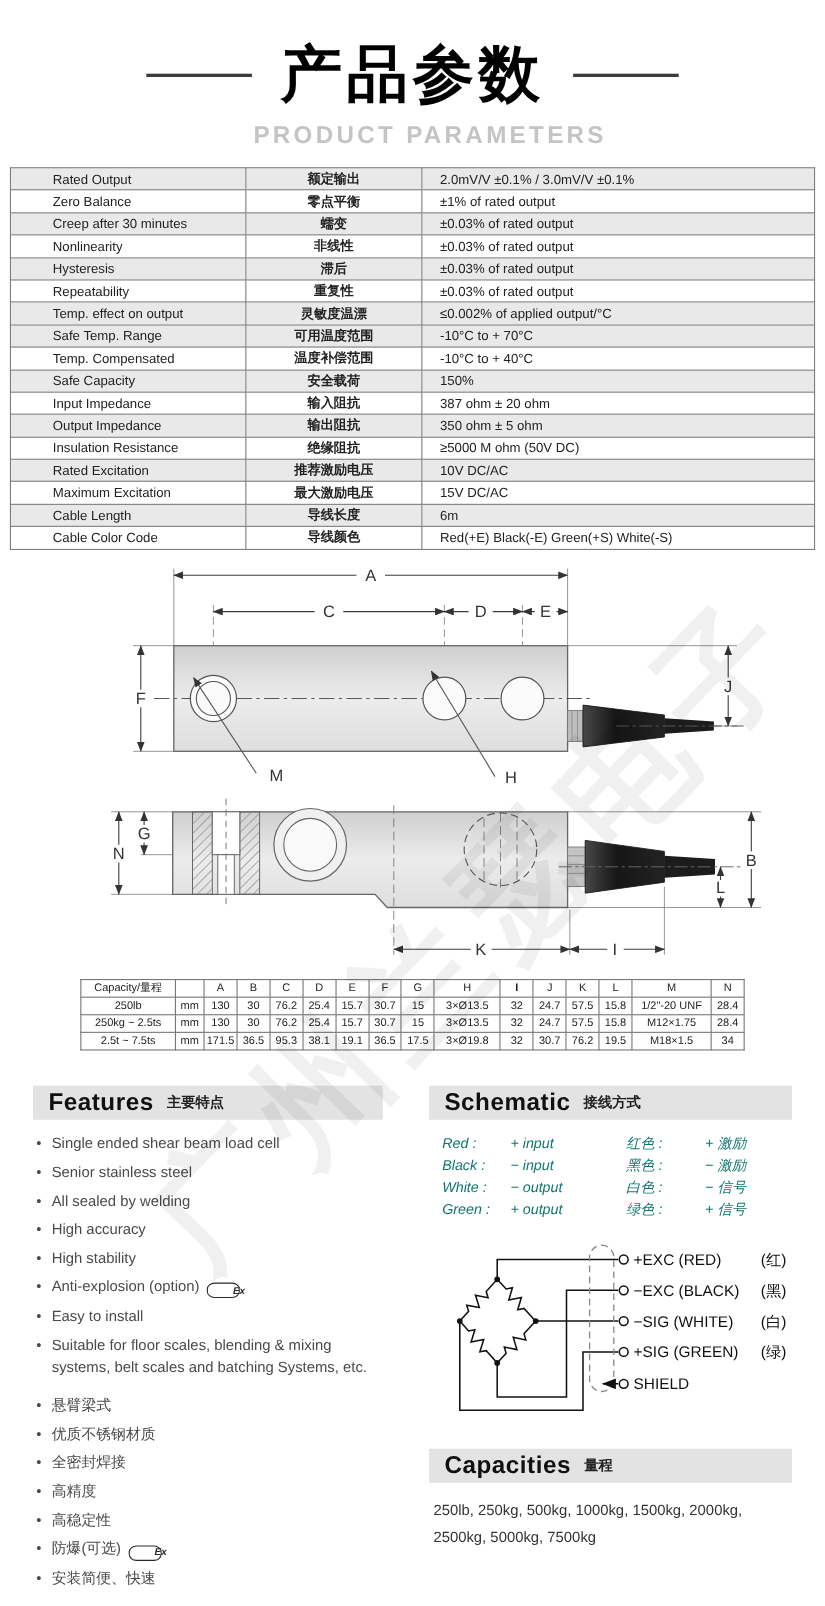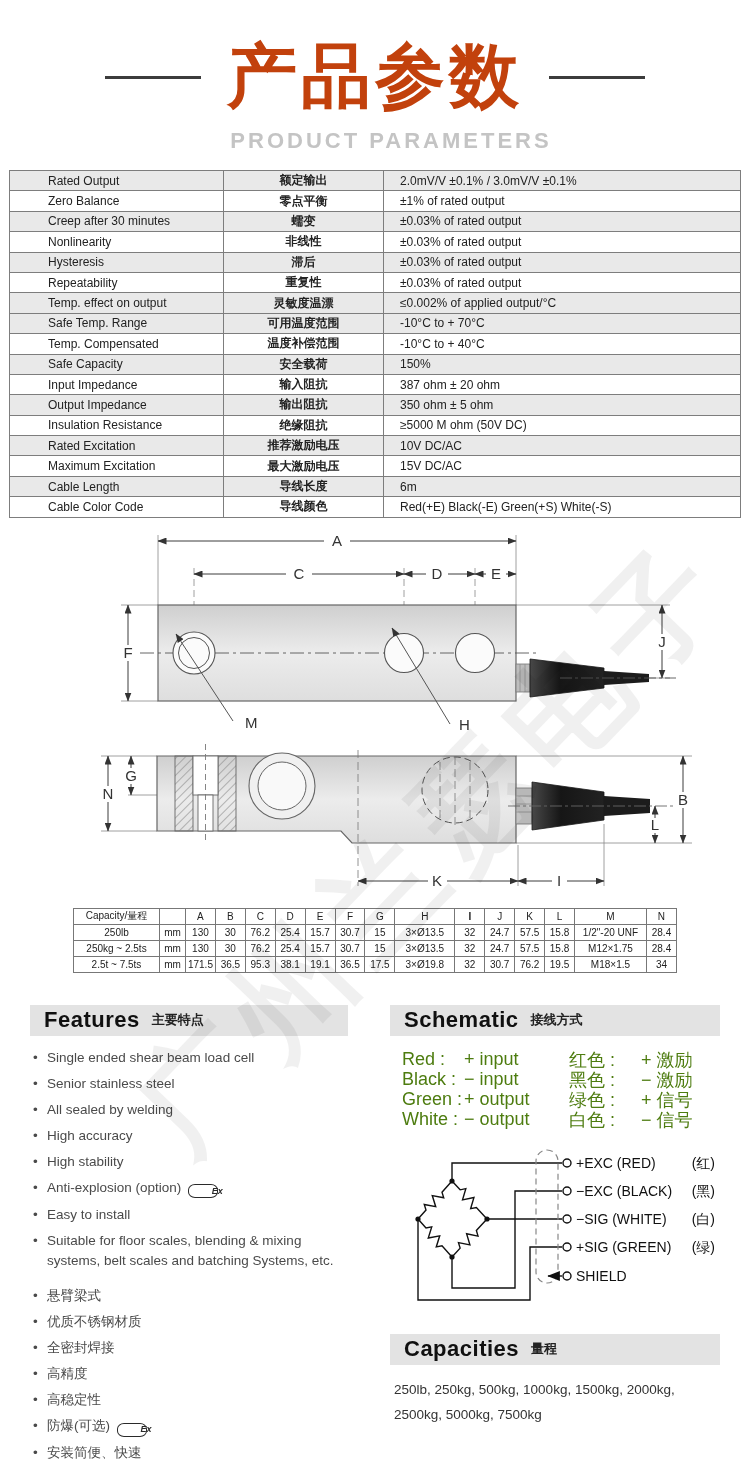--- a/index.html
+++ b/index.html
@@ -6,21 +6,21 @@
   body { background:#fff; }
   .page { width:750px; height:1460px; background:#fff; overflow:hidden; position:relative;
           font-family:"Liberation Sans", sans-serif; color:#222; }
   .watermark { position:absolute; left:40px; top:770px; width:780px; text-align:center;
                transform:rotate(-46deg); transform-origin:center; font-size:118px; letter-spacing:14px;
                color:#000; opacity:0.055; white-space:nowrap; pointer-events:none; z-index:5;
                font-weight:700; }
   
   .title-row { display:flex; align-items:center; justify-content:center; gap:26px; padding-top:30px; }
   .title-line { width:96px; height:3px; background:#3c3c3c; }
-  .title-zh { font-size:70px; font-weight:900; color:#c2410c; letter-spacing:4px; }
+  .title-zh { font-size:56px; font-weight:900; color:#000000; letter-spacing:4px; }
   .title-en { text-align:center; font-size:22px; letter-spacing:3px; color:#c4c4c4; margin-top:4px; font-weight:700;padding-left:32px; }
   
   table.spec { border-collapse:collapse; width:732px; margin:16px auto 0 auto; table-layout:fixed;
                border:1.5px solid #5a5a5a; }
   table.spec td { border:1px solid #7d7d7d; height:20.4px; font-size:12px; color:#222;
                   overflow:hidden; white-space:nowrap; }
   table.spec td:nth-child(1){ width:214px; padding-left:38px; }
   table.spec td:nth-child(2){ width:160px; text-align:center; font-weight:600; }
   table.spec td:nth-child(3){ padding-left:16px; }
   table.spec tr.shaded { background:#e9e9e9; }
@@ -44,21 +44,21 @@
   .sec-head .zh { font-size:13px; font-weight:700; color:#222; }
   ul.feat { list-style:none; margin-top:12px; }
   ul.feat li { position:relative; padding-left:17px; margin-bottom:6.5px; font-size:13.5px; color:#4a4a4a; line-height:1.45; }
   ul.feat li::before { content:"•"; position:absolute; left:3px; top:0; color:#4a4a4a; }
   ul.feat-zh { margin-top:16px; }
   .ex { display:inline-flex; align-items:center; justify-content:center; width:17px; height:14px;
         border:1.5px solid #2a2a2a; border-radius:7px / 6px; font-size:9px; font-style:italic;
         font-weight:700; color:#2a2a2a; margin-left:7px; vertical-align:-2px;padding-left:28px; }
   .legend { margin-top:12px; padding-left:12px; }
   .legend-row { display:grid; grid-template-columns:62px 105px 72px 80px; height:20px; align-items:center;
-                font-size:18px; color:#4d7c0f; }
+                font-size:13px; color:#0f766e;font-style:italic; }
   .cap-text { margin-top:12px; padding-left:4px; font-size:13.5px; color:#333; line-height:1.9; width:305px; }
   .dim-label { font-size:15px; fill:#333; font-family:"Liberation Sans", sans-serif; }
   .wire-label { font-size:14px; fill:#111; font-family:"Liberation Sans", sans-serif; }
 </style>
 </head>
 <body>
 
 <div class="page">
 
   <div class="watermark">广州兰瑟电子</div>
@@ -418,30 +418,30 @@
             <span>红色 :</span>
             <span>+ 激励</span>
           </div>
           <div class="legend-row">
             <span>Black :</span>
             <span>− input</span>
             <span>黑色 :</span>
             <span>− 激励</span>
           </div>
           <div class="legend-row">
+            <span>White :</span>
+            <span>− output</span>
+            <span>白色 :</span>
+            <span>− 信号</span>
+          </div>
+          <div class="legend-row">
             <span>Green :</span>
             <span>+ output</span>
             <span>绿色 :</span>
             <span>+ 信号</span>
-          </div>
-          <div class="legend-row">
-            <span>White :</span>
-            <span>− output</span>
-            <span>白色 :</span>
-            <span>− 信号</span>
           </div>
         </div>
 
       
       <svg width="330" height="168" viewBox="0 0 330 168" style="margin-top:10px;">
         <defs>
           <marker id="ah2" markerWidth="9" markerHeight="7" refX="8.5" refY="3.5" orient="auto">
             <path d="M0,0 L9,3.5 L0,7 Z" fill="#111"></path>
           </marker>
           <path id="res" d="M0,0 h12 l3,-5 l6,10 l6,-10 l6,10 l3,-5 h16" fill="none" stroke="#111" stroke-width="1.4"></path>

